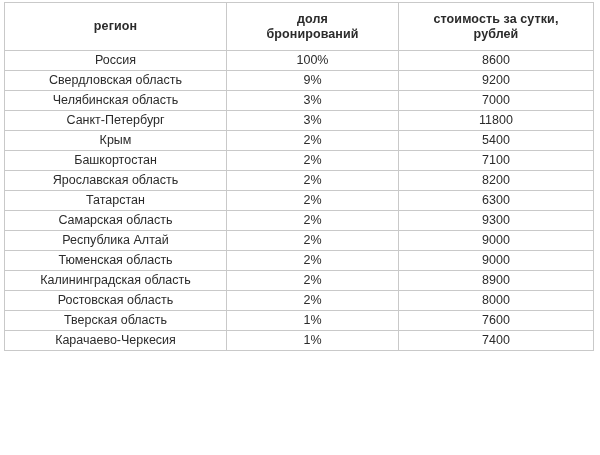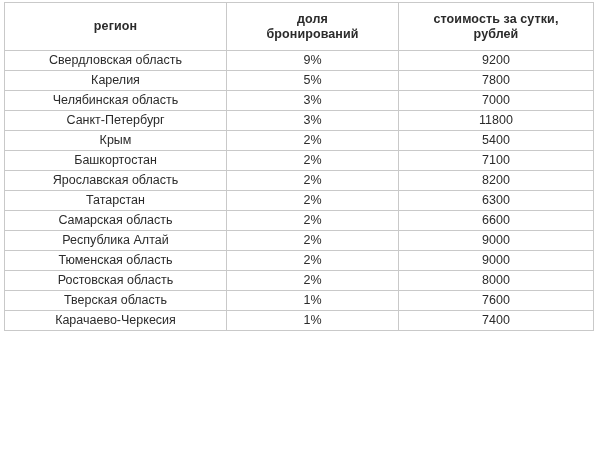--- a/index.html
+++ b/index.html
@@ -72,28 +72,28 @@
     </colgroup>
     <thead>
       <tr>
         <th>регион</th>
         <th>доля<br>бронирований</th>
         <th>стоимость за сутки,<br>рублей</th>
       </tr>
     </thead>
     <tbody id="table-body">
         <tr>
+          <td>Россия</td>
+          <td>100%</td>
+          <td>8600</td>
+        </tr>
+        <tr>
           <td>Свердловская область</td>
           <td>9%</td>
           <td>9200</td>
-        </tr>
-        <tr>
-          <td>Карелия</td>
-          <td>5%</td>
-          <td>7800</td>
         </tr>
         <tr>
           <td>Челябинская область</td>
           <td>3%</td>
           <td>7000</td>
         </tr>
         <tr>
           <td>Санкт-Петербург</td>
           <td>3%</td>
           <td>11800</td>
@@ -114,31 +114,36 @@
           <td>8200</td>
         </tr>
         <tr>
           <td>Татарстан</td>
           <td>2%</td>
           <td>6300</td>
         </tr>
         <tr>
           <td>Самарская область</td>
           <td>2%</td>
-          <td>6600</td>
+          <td>9300</td>
         </tr>
         <tr>
           <td>Республика Алтай</td>
           <td>2%</td>
           <td>9000</td>
         </tr>
         <tr>
           <td>Тюменская область</td>
           <td>2%</td>
           <td>9000</td>
+        </tr>
+        <tr>
+          <td>Калининградская область</td>
+          <td>2%</td>
+          <td>8900</td>
         </tr>
         <tr>
           <td>Ростовская область</td>
           <td>2%</td>
           <td>8000</td>
         </tr>
         <tr>
           <td>Тверская область</td>
           <td>1%</td>
           <td>7600</td>

